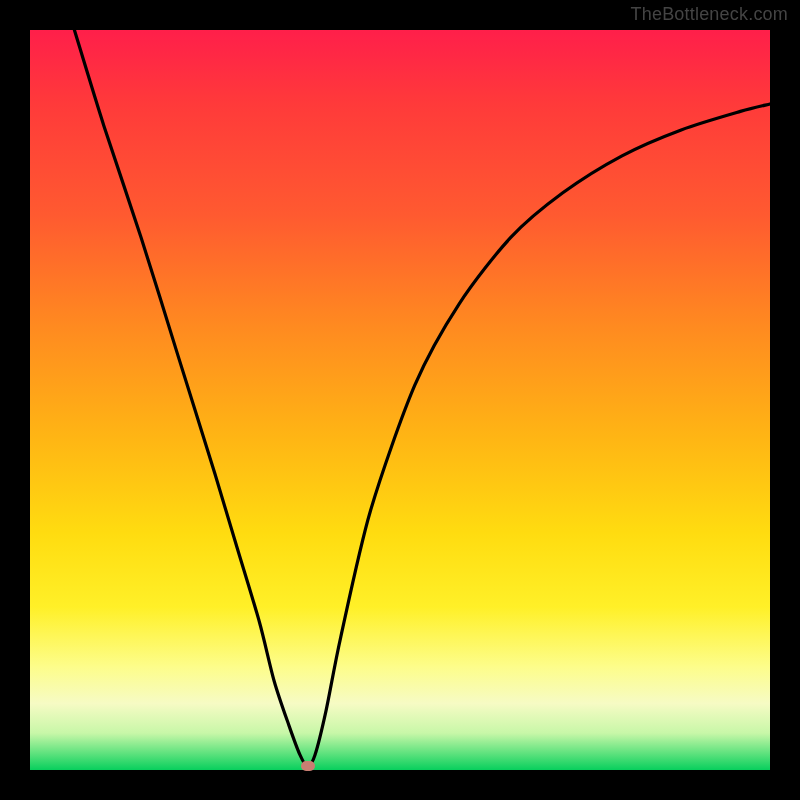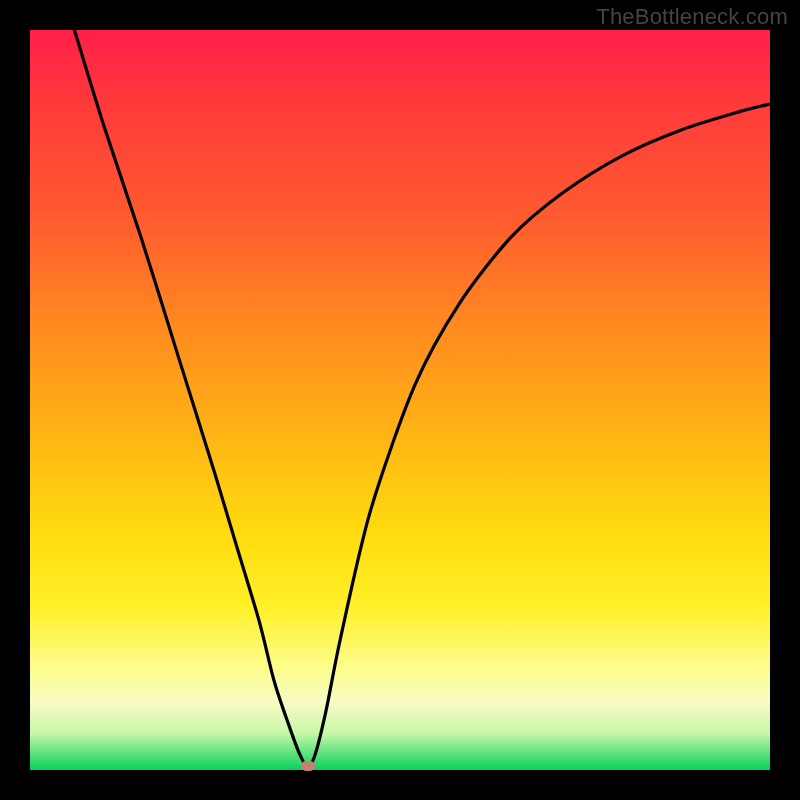--- a/index.html
+++ b/index.html
@@ -15,21 +15,21 @@
     position: relative;
     width: 800px;
     height: 800px;
     background: #000;
   }
   .watermark {
     position: absolute;
     top: 4px;
     right: 12px;
     color: #444;
-    font-size: 22px;
+    font-size: 18px;
     font-weight: 500;
     letter-spacing: 0.2px;
     user-select: none;
   }
   .plot-area {
     position: absolute;
     left: 30px;
     top: 30px;
     width: 740px;
     height: 740px;

